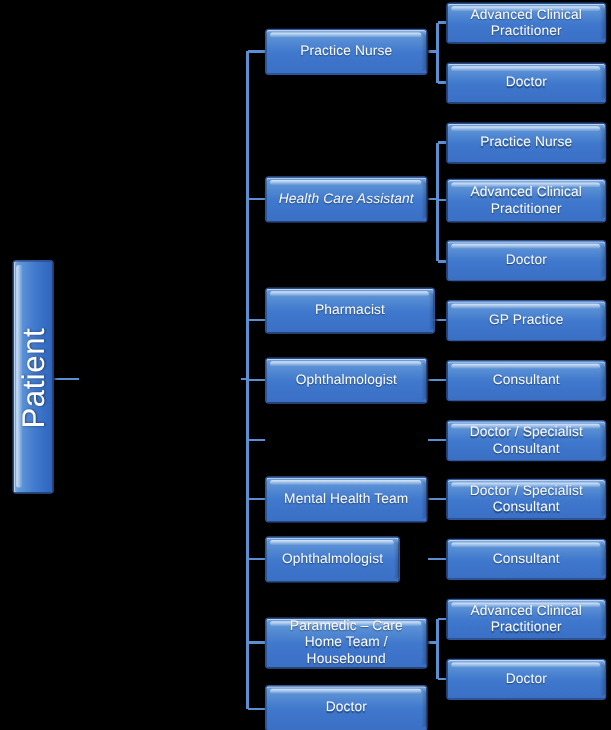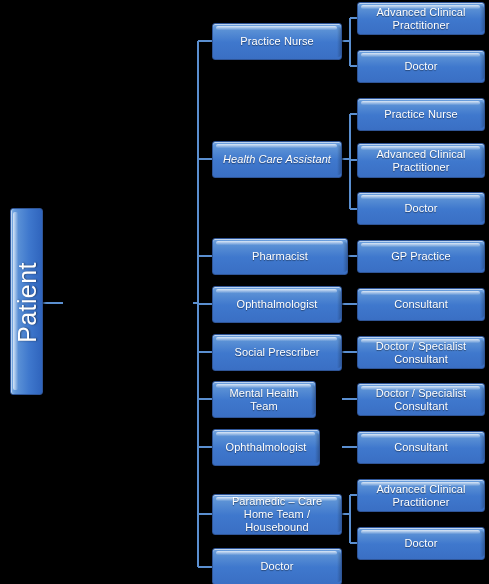--- a/index.html
+++ b/index.html
@@ -161,30 +161,27 @@
     <div class="vlbl">Patient</div>
   </div>
 
 
   <div class="node" style="left:212px; top:23px; width:130px; height:37px;">
     <span class="lbl">Practice Nurse</span>
   </div>
   <div class="node" style="left:212px; top:141px; width:130px; height:37px;font-style:italic;">
     <span class="lbl">Health Care Assistant</span>
   </div>
-  <div class="node" style="left:212px; top:238px; width:136px; height:37px;">
+  <div class="node" style="left:212px; top:230px; width:136px; height:37px;">
     <span class="lbl">Pharmacist</span>
   </div>
   <div class="node" style="left:212px; top:286px; width:130px; height:37px;">
     <span class="lbl">Ophthalmologist</span>
   </div>
-  <div class="node" style="left:212px; top:334px; width:130px; height:37px;">
-    <span class="lbl">Social Prescriber</span>
-  </div>
-  <div class="node" style="left:212px; top:381px; width:104px; height:37px;">
+  <div class="node" style="left:212px; top:381px; width:130px; height:37px;">
     <span class="lbl">Mental Health Team</span>
   </div>
   <div class="node" style="left:212px; top:429px; width:108px; height:37px;">
     <span class="lbl">Ophthalmologist</span>
   </div>
   <div class="node" style="left:212px; top:494px; width:130px; height:41px;">
     <span class="lbl">Paramedic – Care Home Team / Housebound</span>
   </div>
   <div class="node" style="left:212px; top:548px; width:130px; height:37px;">
     <span class="lbl">Doctor</span>

